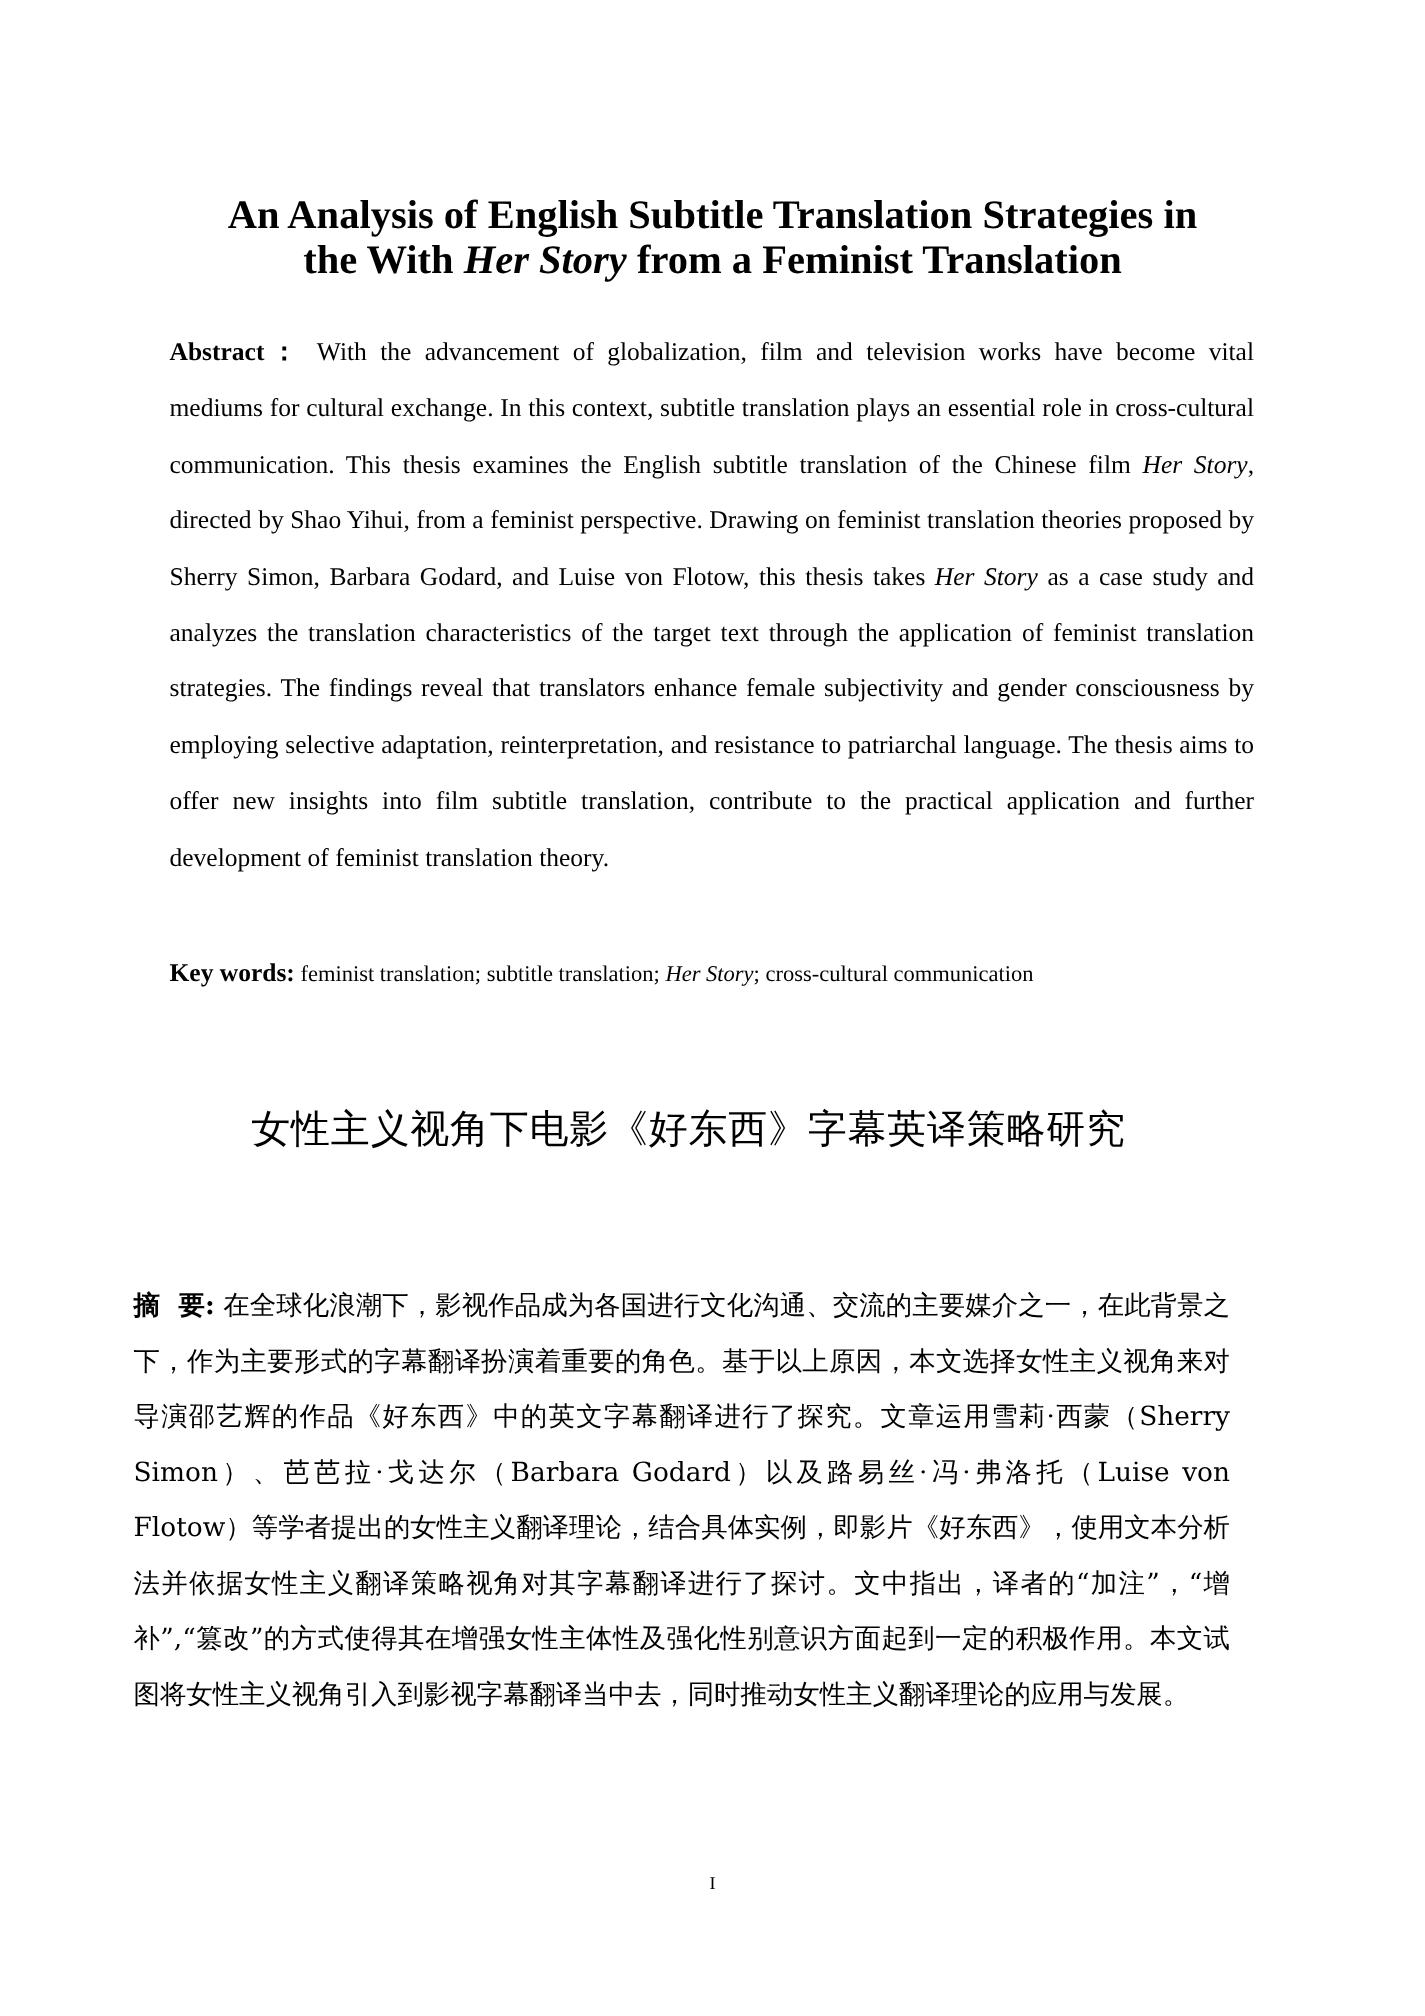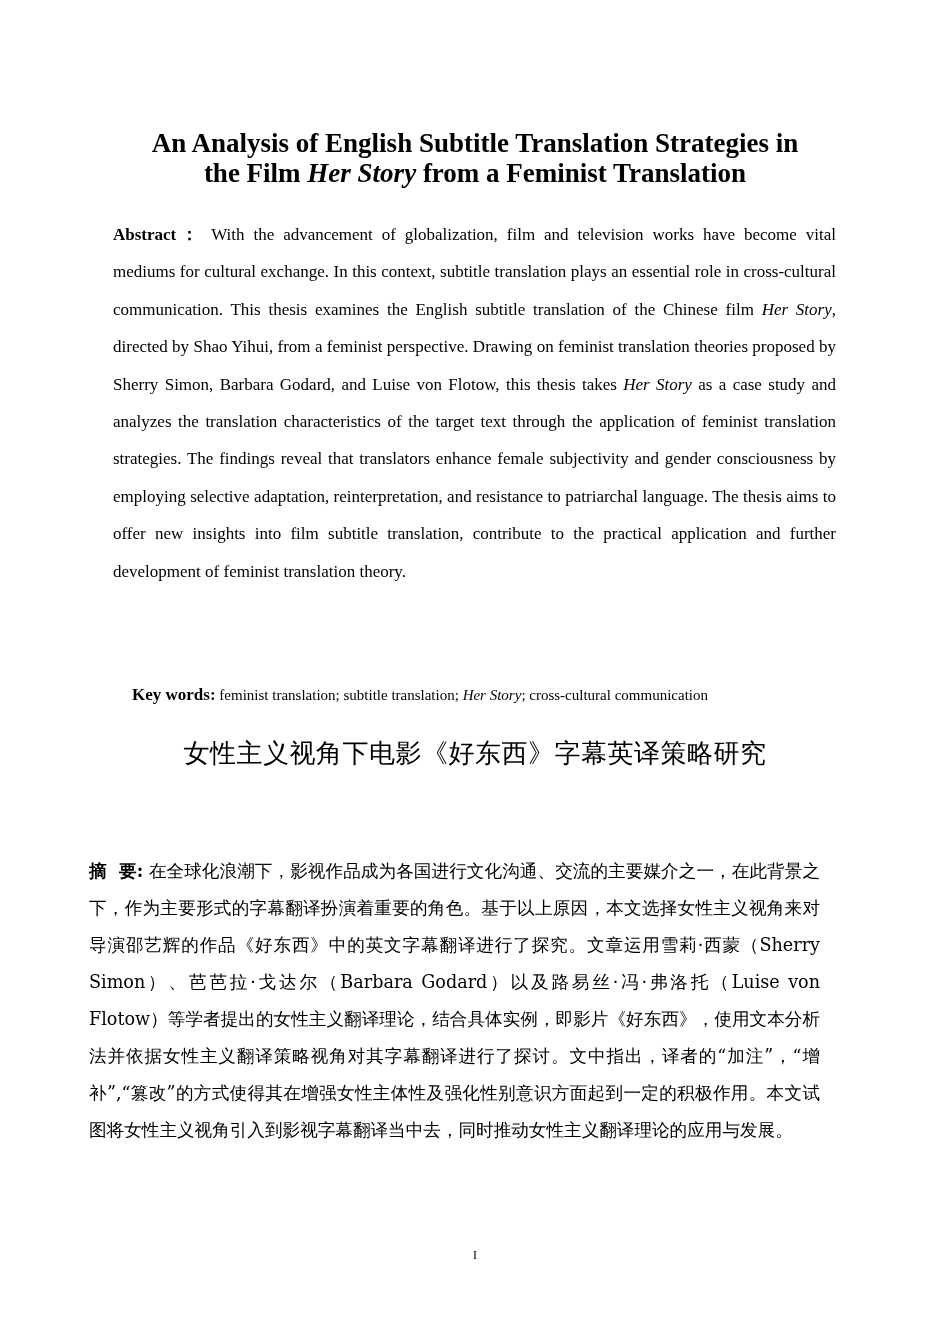--- a/index.html
+++ b/index.html
@@ -16,30 +16,29 @@
 
   .en-abstract {
     position: absolute; left: 113px; top: 216px; width: 723px;
     font-family: "Liberation Serif", serif; font-size: 17px;
     line-height: 37.4px; text-align: justify;
   }
   .en-abstract .label { font-weight: bold; }
   .en-abstract i { font-style: italic; }
 
   .en-keywords {
-    position: absolute; left: 113px; top: 682px; width: 723px;
+    position: absolute; left: 113px; top: 636px; width: 723px;
     font-family: "Liberation Serif", serif; font-size: 15px; line-height: 26px;
     white-space: nowrap;
-    margin-left: 19px;
   }
   .en-keywords .label { font-weight: bold; font-size: 17px; }
   .en-keywords i { font-style: italic; }
 
   .zh-title {
-    position: absolute; left: 100px; top: 733px; width: 750px;
+    position: absolute; left: 84px; top: 733px; width: 750px;
     text-align: center;
     font-family: "DejaVu Sans", sans-serif; font-size: 26px; line-height: 40px;
     letter-spacing: 0.5px;
   }
 
   .zh-abstract {
     position: absolute; left: 89px; top: 852px; width: 731px;
     font-family: "DejaVu Serif", serif; font-size: 17.6px;
     line-height: 37px; text-align: justify;
   }
@@ -50,21 +49,21 @@
     font-family: "Liberation Serif", serif; font-size: 12px; line-height: 16px;
   }
 </style>
 </head>
 <body>
 
 <div class="page">
 
   <div class="en-title">
     <span>An Analysis of English Subtitle Translation Strategies in</span><br>
-    <span>the Film </span><i>Her Story</i><span> from a Feminist Translation</span>
+    <span>the With </span><i>Her Story</i><span> from a Feminist Translation</span>
   </div>
 
   <div class="en-abstract"><span class="label">Abstract</span><span class="label">：</span><span> With the advancement of globalization, film and television works have become vital mediums for cultural exchange. In this context, subtitle translation plays an essential role in cross-cultural communication. This thesis examines the English subtitle translation of the Chinese film </span><i>Her Story</i><span>, directed by Shao Yihui, from a feminist perspective. Drawing on feminist translation theories proposed by Sherry Simon, Barbara Godard, and Luise von Flotow, this thesis takes </span><i>Her Story</i><span> as a case study and analyzes the translation characteristics of the target text through the application of feminist translation strategies. The findings reveal that translators enhance female subjectivity and gender consciousness by employing selective adaptation, reinterpretation, and resistance to patriarchal language. The thesis aims to offer new insights into film subtitle translation, contribute to the practical application and further development of feminist translation theory.</span></div>
 
   <div class="en-keywords"><span class="label">Key words:</span><span> feminist translation; subtitle translation; </span><i>Her Story</i><span>; cross-cultural communication</span></div>
 
   <div class="zh-title">女性主义视角下电影《好东西》字幕英译策略研究</div>
 
   <div class="zh-abstract"><span class="label" style="white-space:pre;">摘  要:</span><span> 在全球化浪潮下，影视作品成为各国进行文化沟通、交流的主要媒介之一，在此背景之下，作为主要形式的字幕翻译扮演着重要的角色。基于以上原因，本文选择女性主义视角来对导演邵艺辉的作品《好东西》中的英文字幕翻译进行了探究。文章运用雪莉·西蒙（Sherry Simon）、芭芭拉·戈达尔（Barbara Godard）以及路易丝·冯·弗洛托（Luise von Flotow）等学者提出的女性主义翻译理论，结合具体实例，即影片《好东西》，使用文本分析法并依据女性主义翻译策略视角对其字幕翻译进行了探讨。文中指出，译者的“加注”，“增补”,“篡改”的方式使得其在增强女性主体性及强化性别意识方面起到一定的积极作用。本文试图将女性主义视角引入到影视字幕翻译当中去，同时推动女性主义翻译理论的应用与发展。</span></div>
 

